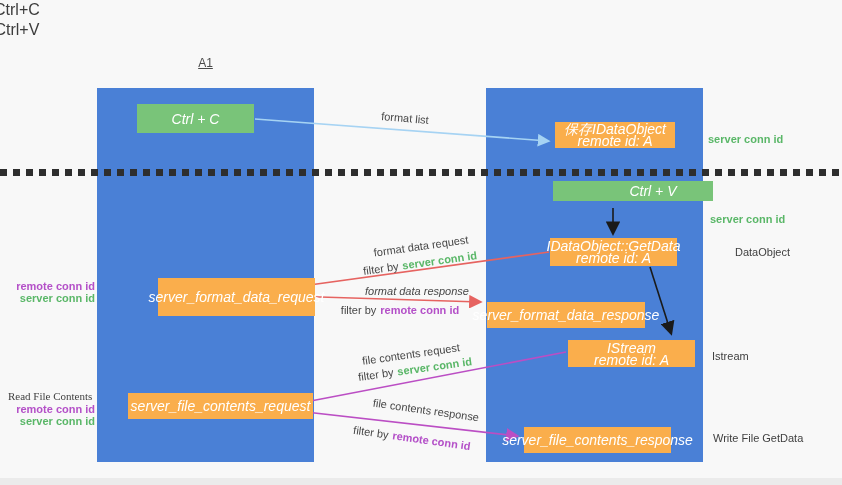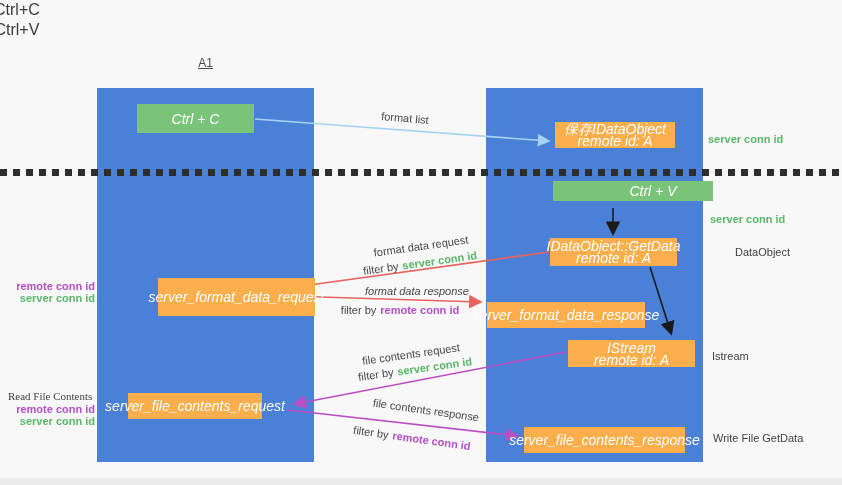--- a/index.html
+++ b/index.html
@@ -90,24 +90,24 @@
   <div class="node orange" style="left:130px;top:278px;width:157px;height:38px;margin-left:28px;">
     <div>server_format_data_request</div>
   </div>
   <div class="node orange" style="left:487px;top:302px;width:158px;height:26px;">
     <div>server_format_data_response</div>
   </div>
   <div class="node orange" style="left:568px;top:340px;width:127px;height:27px;">
     <div>IStream</div>
     <div>remote id: A</div>
   </div>
-  <div class="node orange" style="left:128px;top:393px;width:134px;height:26px;">
+  <div class="node orange" style="left:128px;top:393px;width:185px;height:26px;">
     <div>server_file_contents_request</div>
   </div>
-  <div class="node orange" style="left:524px;top:427px;width:161px;height:26px;">
+  <div class="node orange" style="left:524px;top:427px;width:147px;height:26px;">
     <div>server_file_contents_response</div>
   </div>
 
   <div class="side-label bold-green" style="left:708px;top:133px;">server conn id</div>
   <div class="side-label bold-green" style="left:710px;top:213px;">server conn id</div>
   <div class="side-label" style="left:696px;top:246px;margin-left:39px;">DataObject</div>
   <div class="side-label" style="left:712px;top:350px;">Istream</div>
   <div class="side-label" style="left:713px;top:432px;">Write File GetData</div>
 
   <div class="left-block" style="left:0;top:280px;">

